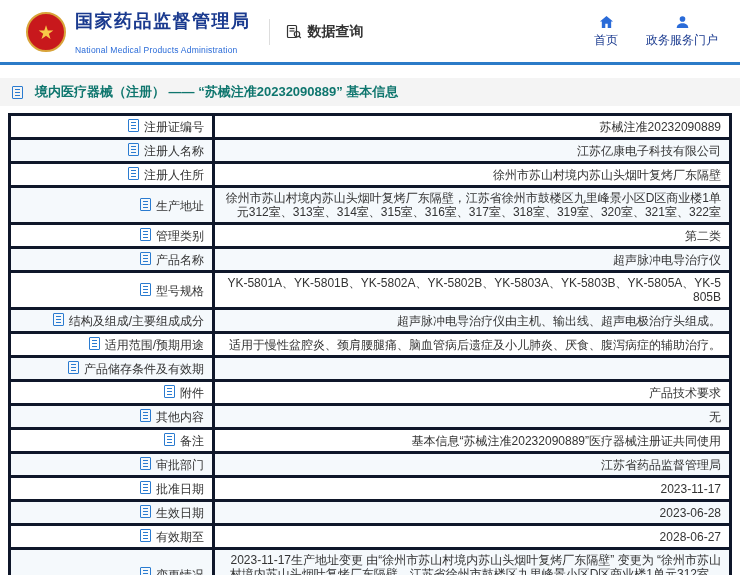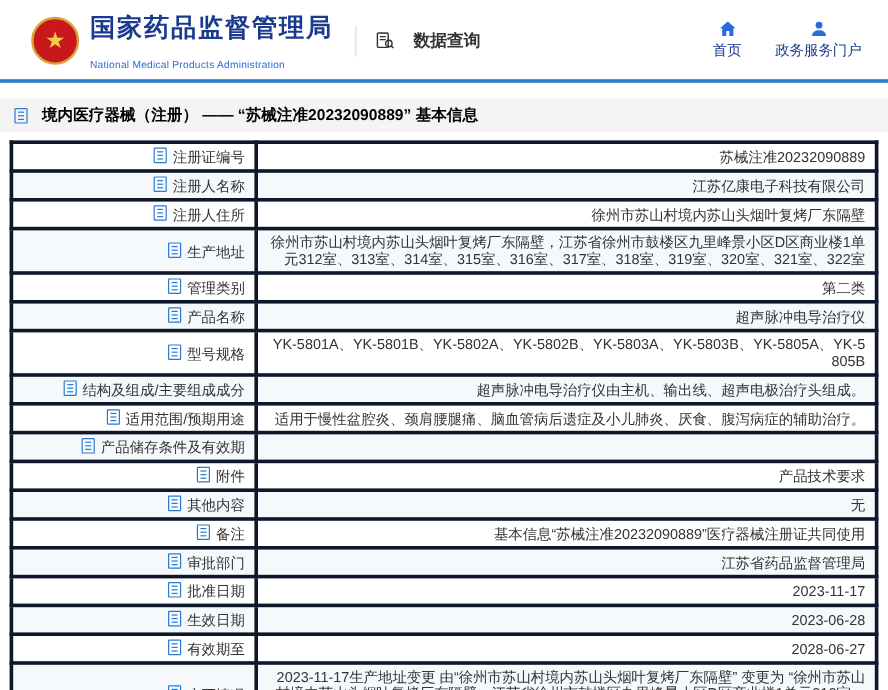--- a/index.html
+++ b/index.html
@@ -11,37 +11,37 @@
 
   
   .header { display:flex; align-items:center; padding:9px 22px 7px 26px; }
   .brand { display:flex; align-items:center; gap:9px; }
   .emblem {
     width:40px; height:40px; border-radius:50%;
     background:#c8181c; border:2px solid #d9a43a; box-sizing:border-box;
     display:flex; align-items:center; justify-content:center;
   }
   .emblem .star { color:#f7c948; font-size:19px; line-height:1; }
-  .brand-text .title { font-size:21px; font-weight:bold; color:#1a3a8f; letter-spacing:1.5px; }
+  .brand-text .title { font-size:18px; font-weight:bold; color:#1a3a8f; letter-spacing:1.5px; }
   .brand-text .subtitle { font-size:8.5px; color:#2a6bd8; margin-top:12px; letter-spacing:.2px; }
   .divider-v { width:1px; height:26px; background:#ddd; margin:0 16px 0 18px; }
-  .data-query { display:flex; align-items:center; gap:16px; font-size:14px; font-weight:bold; color:#333; cursor:pointer; }
+  .data-query { display:flex; align-items:center; gap:6px; font-size:14px; font-weight:bold; color:#333; cursor:pointer; }
   .header-spacer { flex:1; }
   .nav-item {
     display:flex; flex-direction:column; align-items:center; gap:3px;
     margin-left:28px; font-size:12px; color:#1a3a8f; cursor:pointer; white-space:nowrap;
   }
   .header-rule { height:3px; background:#2b7bc8; }
 
   
   .breadcrumb-bar {
     margin-top:13px; background:#f4f4f4; padding:5px 12px;
     display:flex; align-items:center; gap:7px;
   }
-  .breadcrumb-text { color:#000000; font-size:13px; font-weight:bold; }
+  .breadcrumb-text { color:#0f766e; font-size:13px; font-weight:bold; }
 
   
   .doc-icon {
     display:inline-block; width:9px; height:11px; box-sizing:content-box;
     border:1px solid #2a7bd0; border-radius:1px; margin-right:5px; vertical-align:-1px;
     background:
       linear-gradient(#2a7bd0,#2a7bd0) 2px 2px / 5px 1px no-repeat,
       linear-gradient(#2a7bd0,#2a7bd0) 2px 5px / 5px 1px no-repeat,
       linear-gradient(#2a7bd0,#2a7bd0) 2px 8px / 5px 1px no-repeat;
   }

